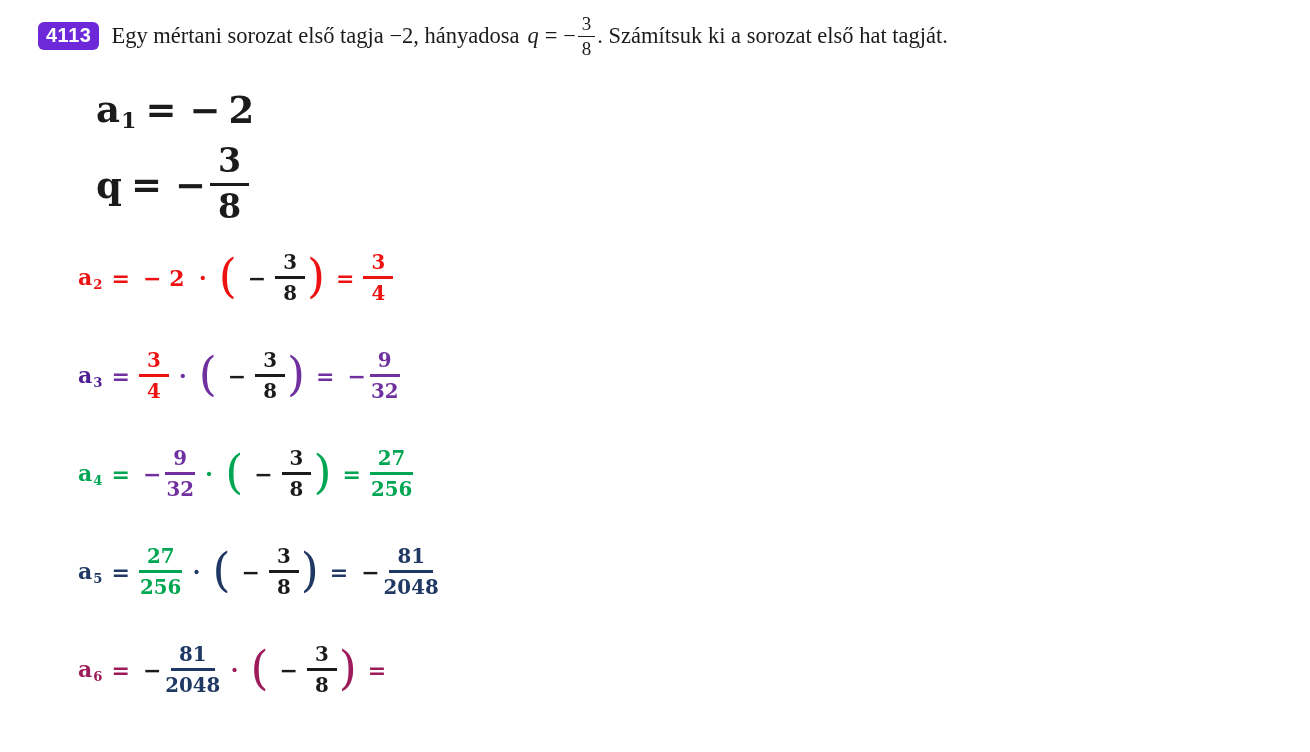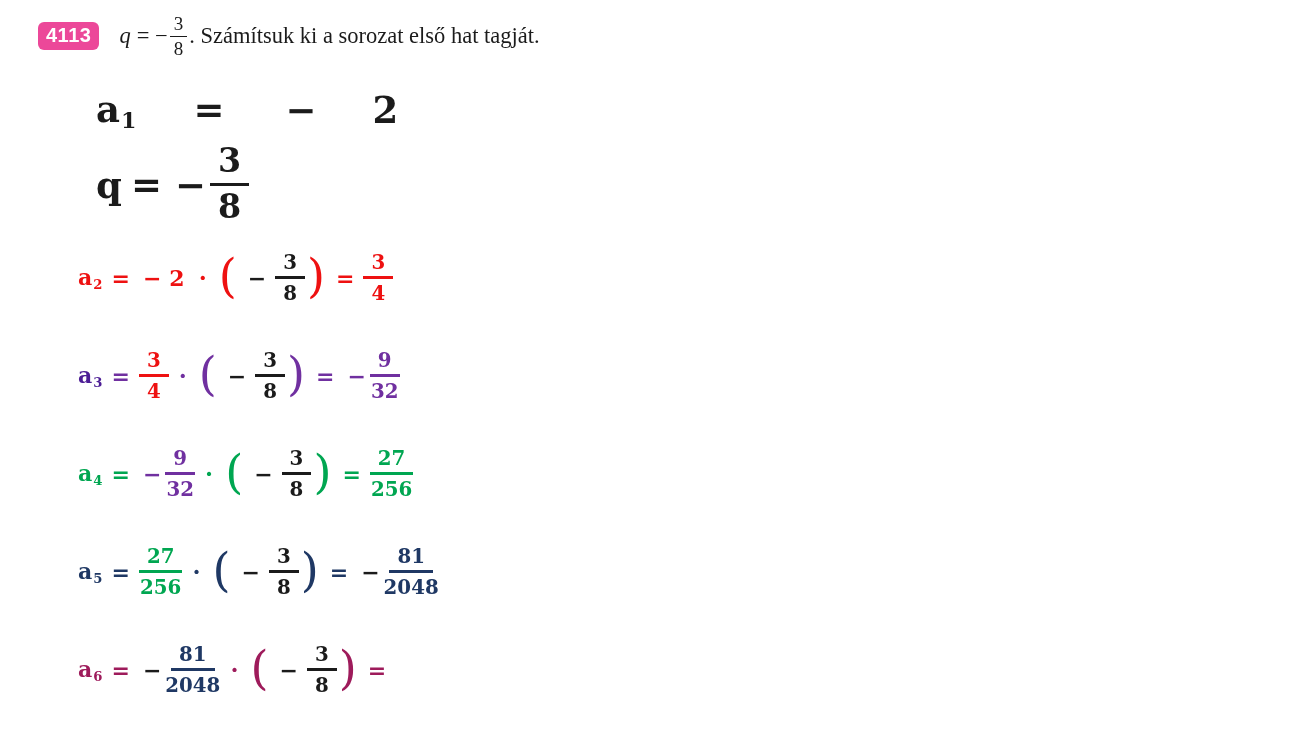--- a/index.html
+++ b/index.html
@@ -35,35 +35,36 @@
   .frac{display:inline-flex;flex-direction:column;align-items:center;line-height:1.05;font-size:0.90em;}
   .frac .num{padding:0 8px 4px;border-bottom:3.5px solid currentColor;}
   .frac .den{padding-top:4px;}
 </style>
 </head>
 <body>
 
 <div class="page">
 
   <div class="header">
-    <span class="badge" style="background: #ec4899; color: rgb(255, 255, 255);">4113</span>
+    <span class="badge" style="background: #6d28d9; color: rgb(255, 255, 255);">4113</span>
     <span class="hline">
+      <span>Egy mértani sorozat első tagja −2, hányadosa</span>
       <span class="qvar">q</span>
       <span>= −</span>
       <span class="hfrac">
         <span class="num">3</span>
         <span class="den">8</span>
       </span>
       <span>. Számítsuk ki a sorozat első hat tagját.</span>
     </span>
   </div>
 
   <div class="math">
     <div id="givens">
-        <div class="given-line int-line" style="color: rgb(27, 27, 27); gap: 48px;">
+        <div class="given-line int-line" style="color: rgb(27, 27, 27);">
           <span class="mvar" style="color: rgb(27, 27, 27);">a<sub>1</sub></span>
           <span class="op" style="color: rgb(27, 27, 27);">=</span>
           <span class="opTight" style="color: rgb(27, 27, 27);">−</span>
           <span class="opTight" style="color: rgb(27, 27, 27);">2</span>
         </div>
         <div class="given-line frac-line" style="color: rgb(27, 27, 27);">
           <span class="mvar" style="color: rgb(27, 27, 27);">q</span>
           <span class="op" style="color: rgb(27, 27, 27);">=</span>
           <span class="opTight" style="color: rgb(27, 27, 27);">−</span>
           <span class="frac" style="color: rgb(27, 27, 27);">

